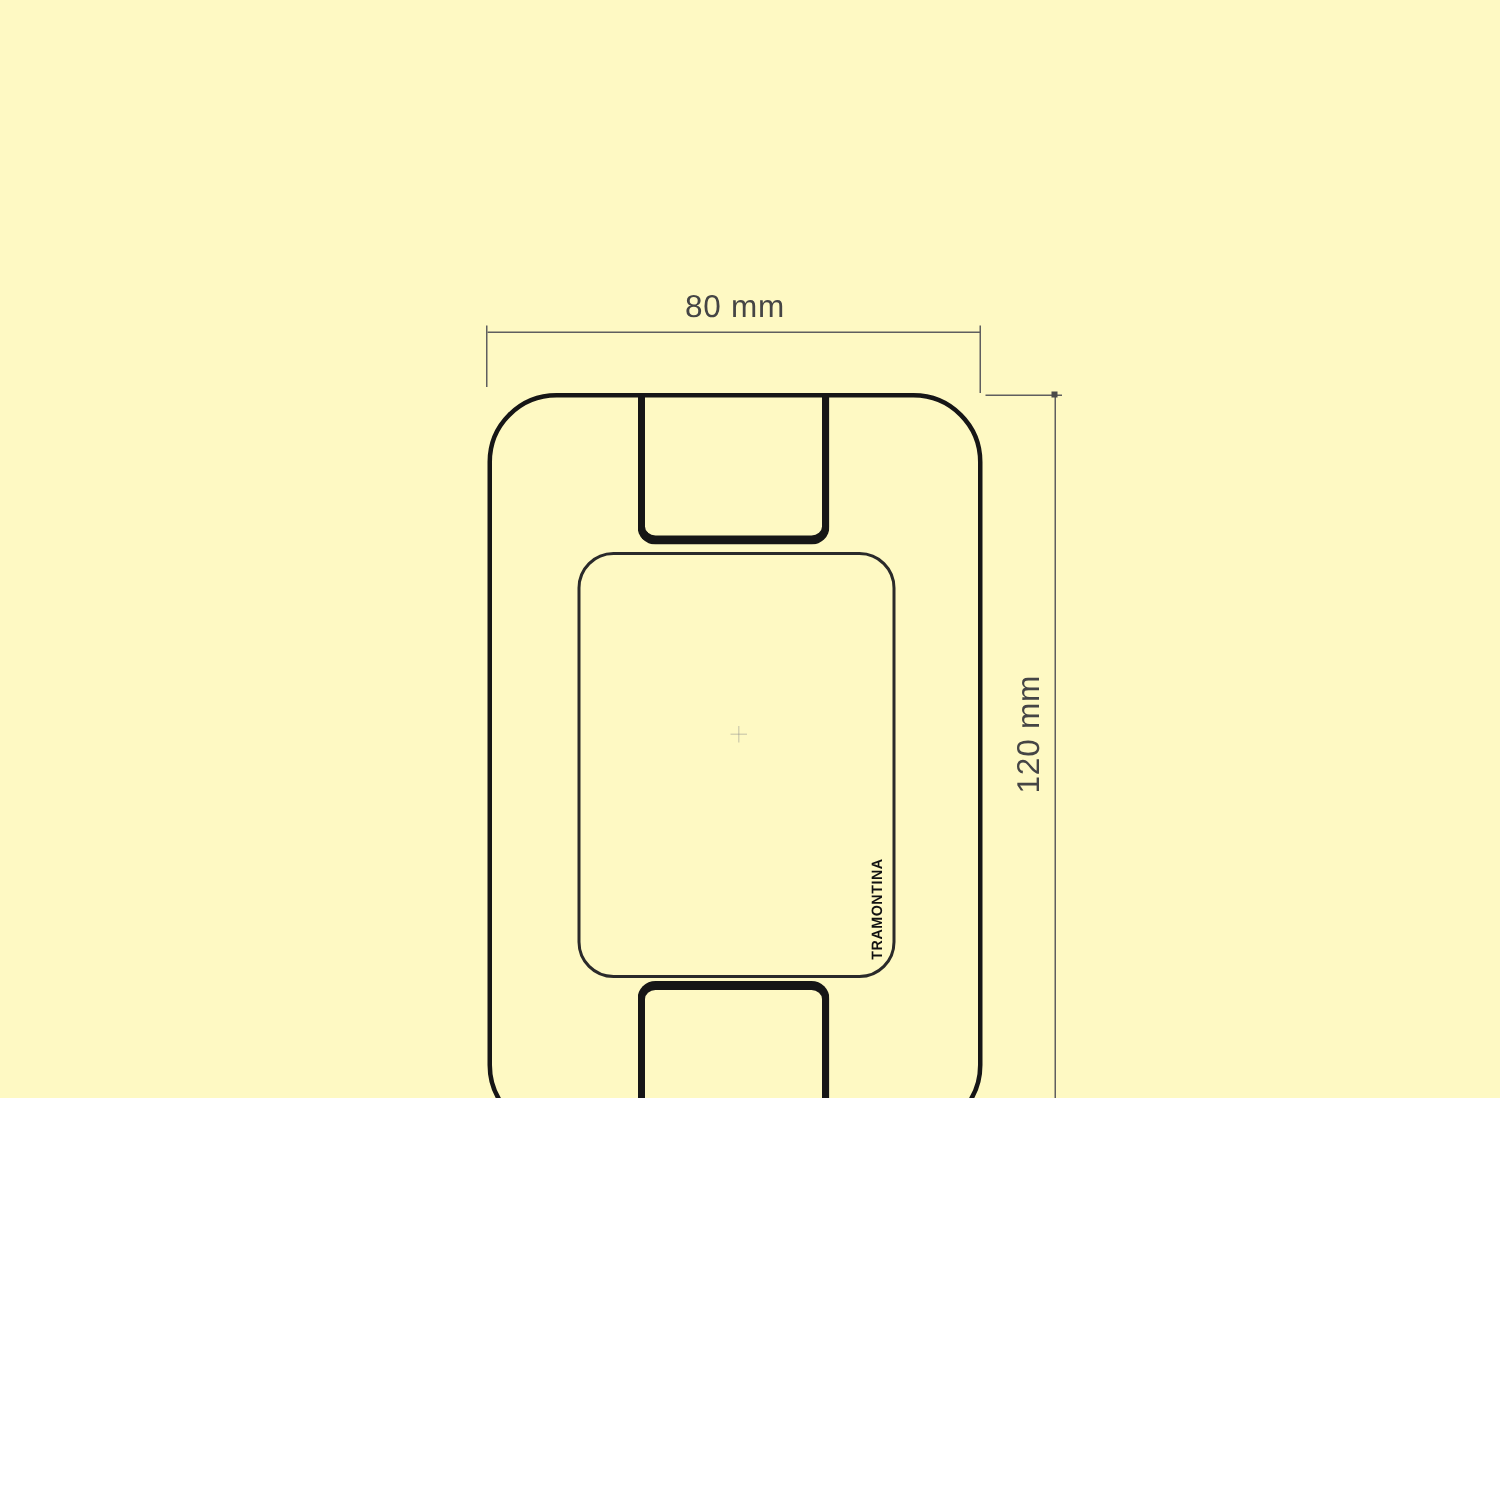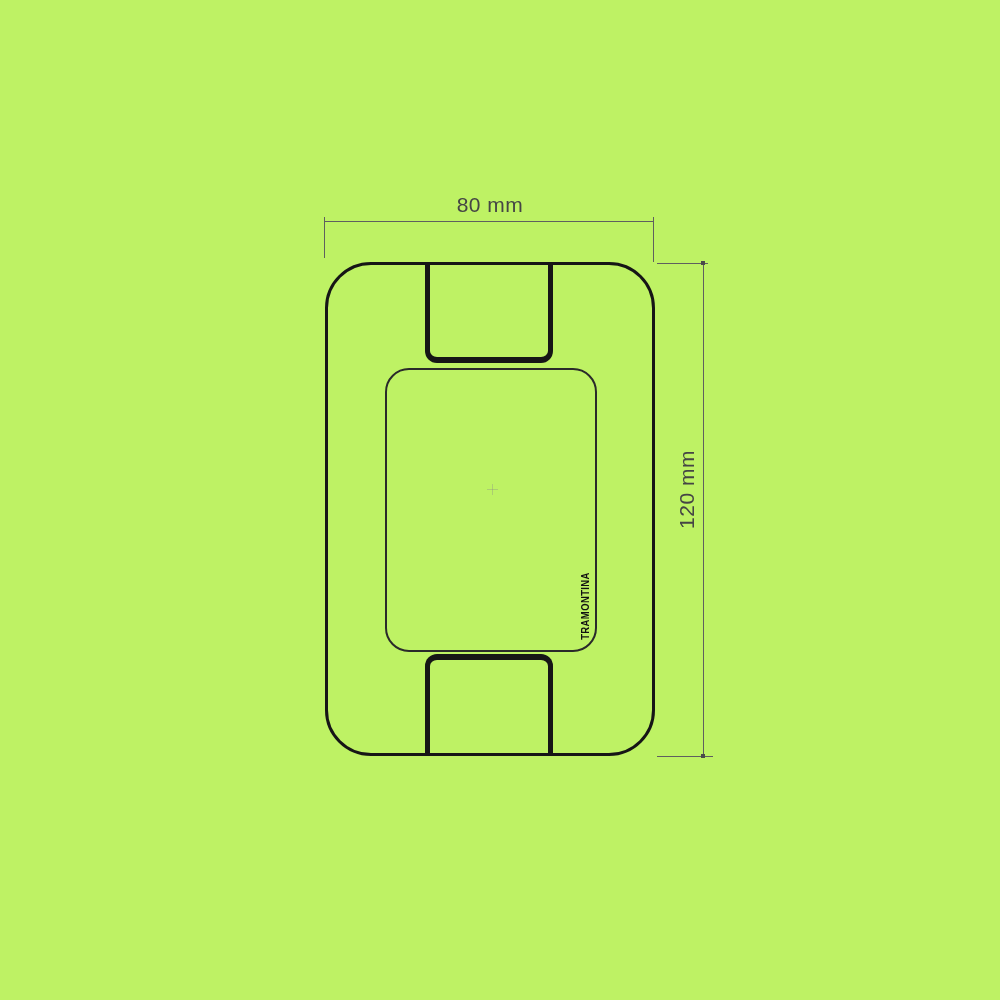--- a/index.html
+++ b/index.html
@@ -2,22 +2,22 @@
 <html><head>
 <meta charset="utf-8">
 <style>
   * { margin: 0; padding: 0; box-sizing: border-box; }
   html, body { background: #ffffff; }
   body { font-family: "Liberation Sans", sans-serif; }
 
   .canvas {
     position: relative;
     width: 1000px;
-    height: 1000px;
-    background: #bef264;
+    height: 732px;
+    background: #fef9c3;
     overflow: hidden;
   }
 
   
   .plate-outline {
     position: absolute;
     left: 325px; top: 262px;
     width: 330px; height: 494px;
     border: 3px solid #161616;
     border-radius: 46px;

